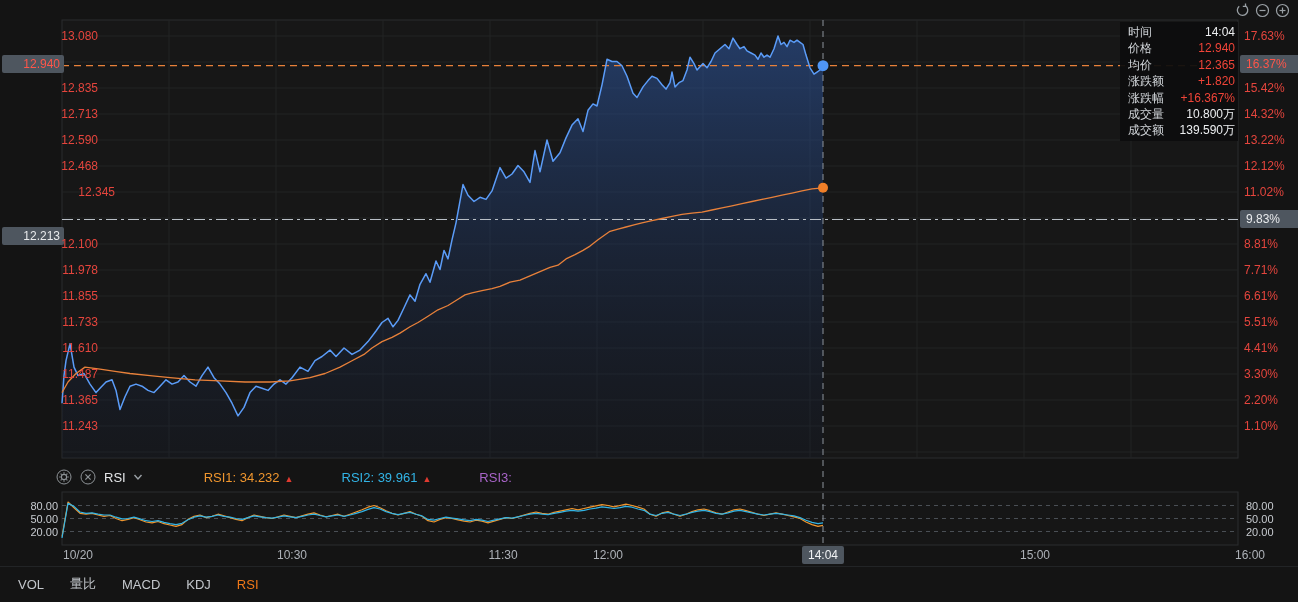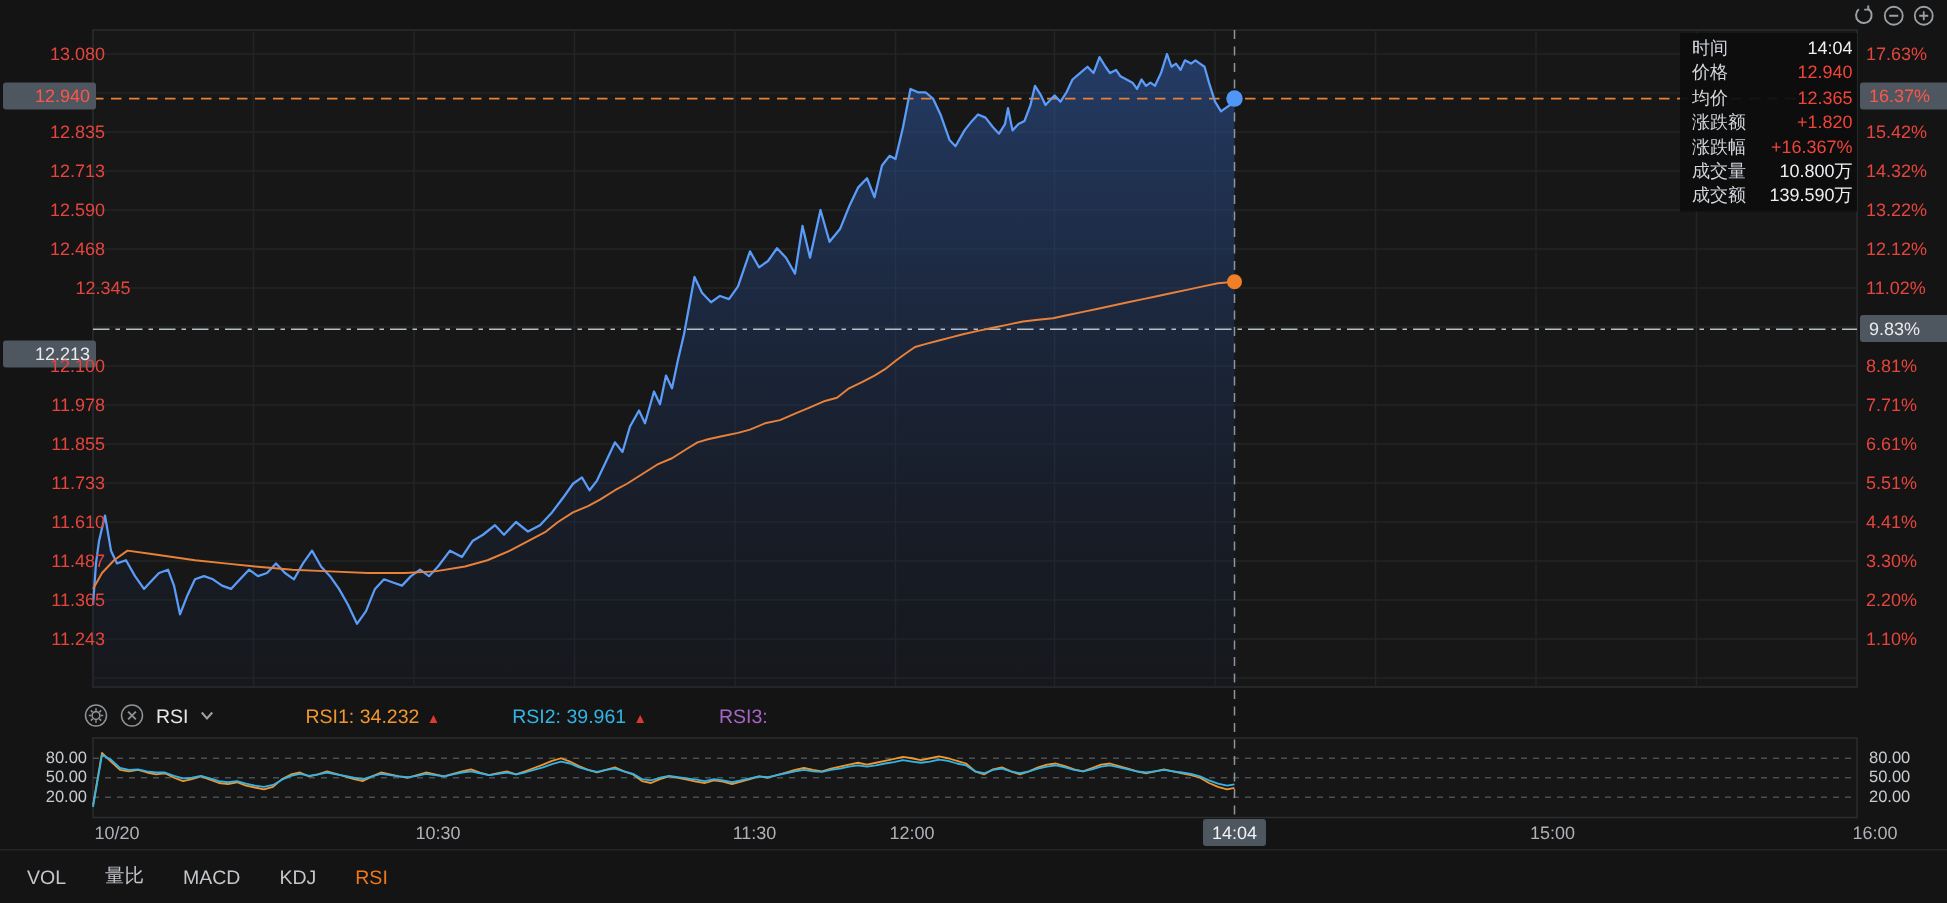--- a/index.html
+++ b/index.html
@@ -1,20 +1,20 @@
 <!DOCTYPE html>
 <html><head>
 <meta charset="utf-8">
 <style>
   html,body{margin:0;padding:0;background:#141414;width:1298px;height:602px;overflow:hidden;}
   .app{position:relative;width:1298px;height:602px;background:#141414;
        font-family:"Liberation Sans","DejaVu Sans",sans-serif;-webkit-font-smoothing:antialiased;}
   svg#plot{position:absolute;left:0;top:0;}
   .tick{position:absolute;height:18px;line-height:18px;font-size:12px;transform:translateY(-50%);white-space:nowrap;}
-  .tick.left{left:12px;width:58px;text-align:right;}
+  .tick.left{left:0;width:58px;text-align:right;padding-left:40px;}
   .tick.right{left:1244px;width:52px;text-align:left;}
   .tick.red{color:#e5453d;}
   .tick.white{color:#e8eaec;}
   .tick.chip{background:#4e565f;border-radius:2px;padding:0 4px;}
   .tick.left.chip{left:2px;width:54px;}
   .tick.right.chip{left:1240px;width:50px;padding-left:6px;}
   .tick.chip.red{color:#ff564a;}
   .rsi-tick{position:absolute;font-size:11px;color:#c7cbd0;height:13px;line-height:13px;transform:translateY(-50%);}
   .rsi-tick.left{left:0;width:58px;text-align:right;}
   .rsi-tick.right{left:1246px;width:50px;}

